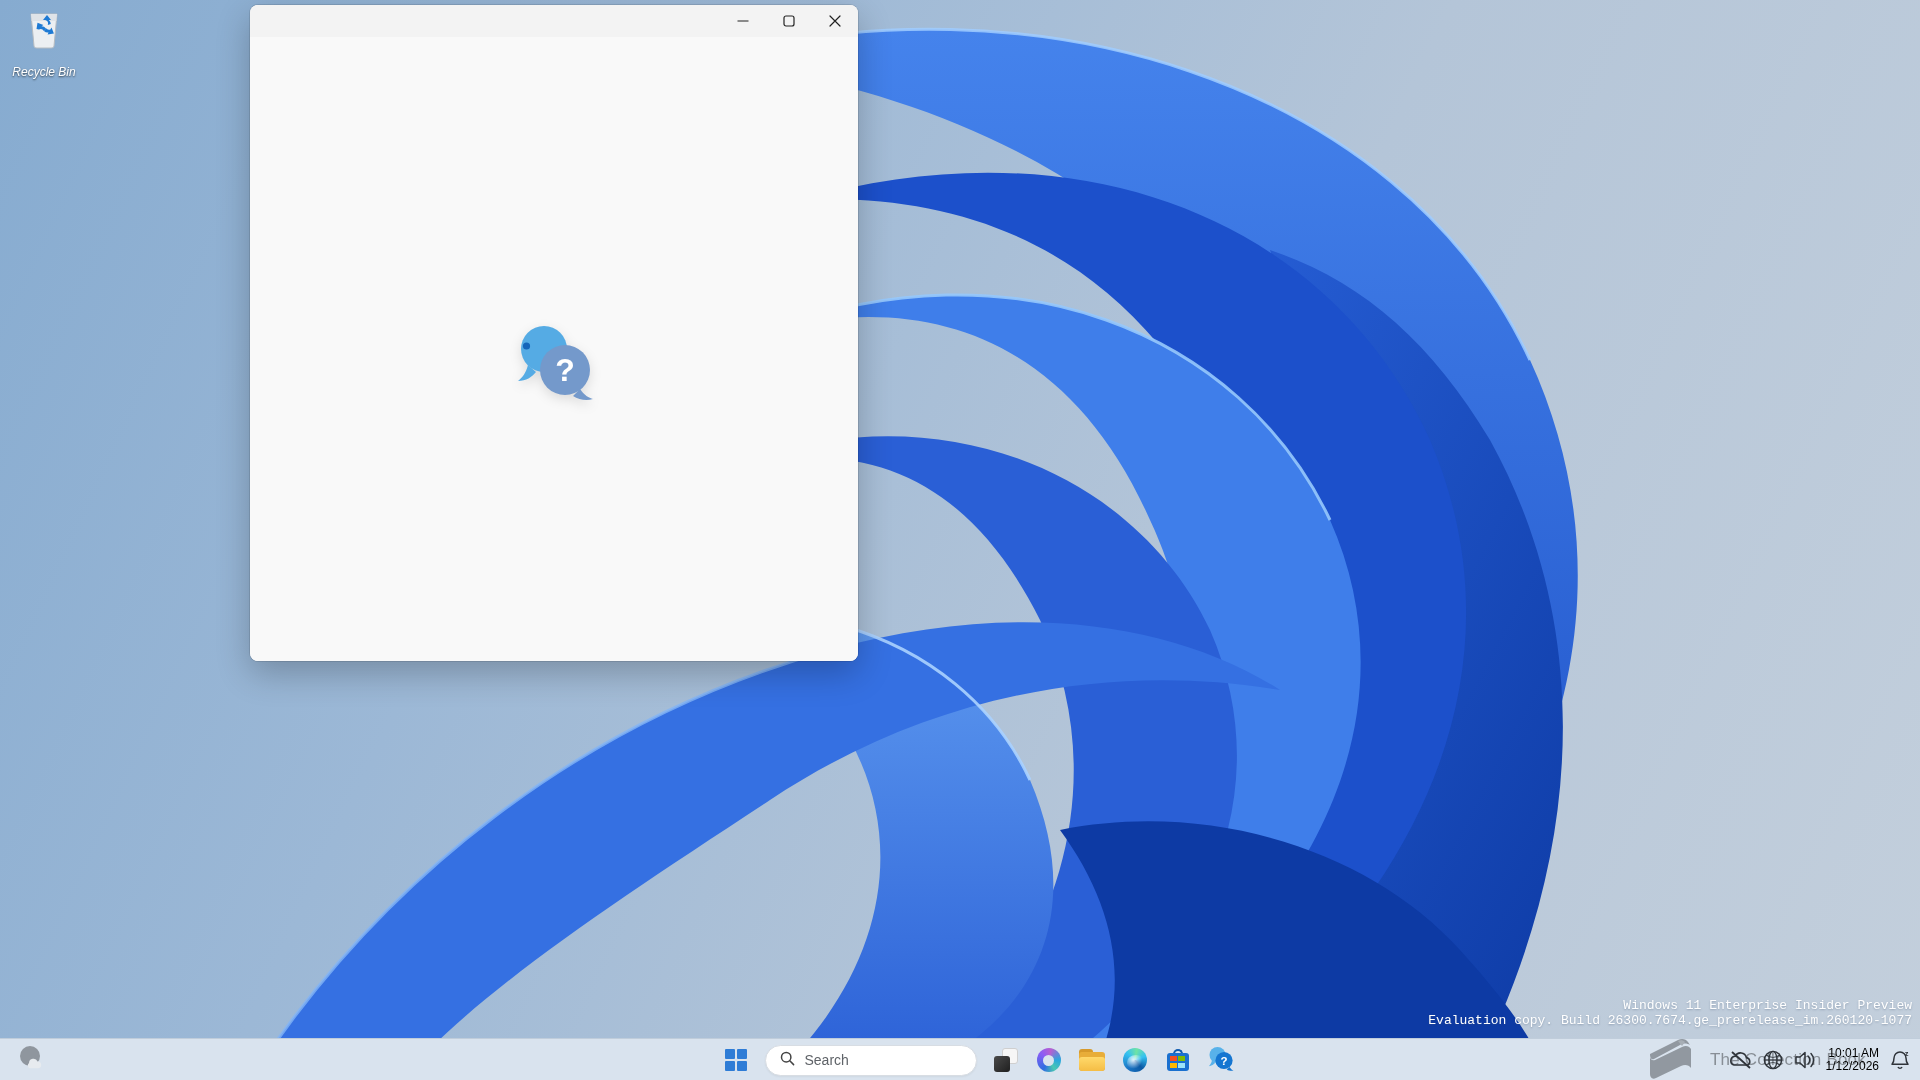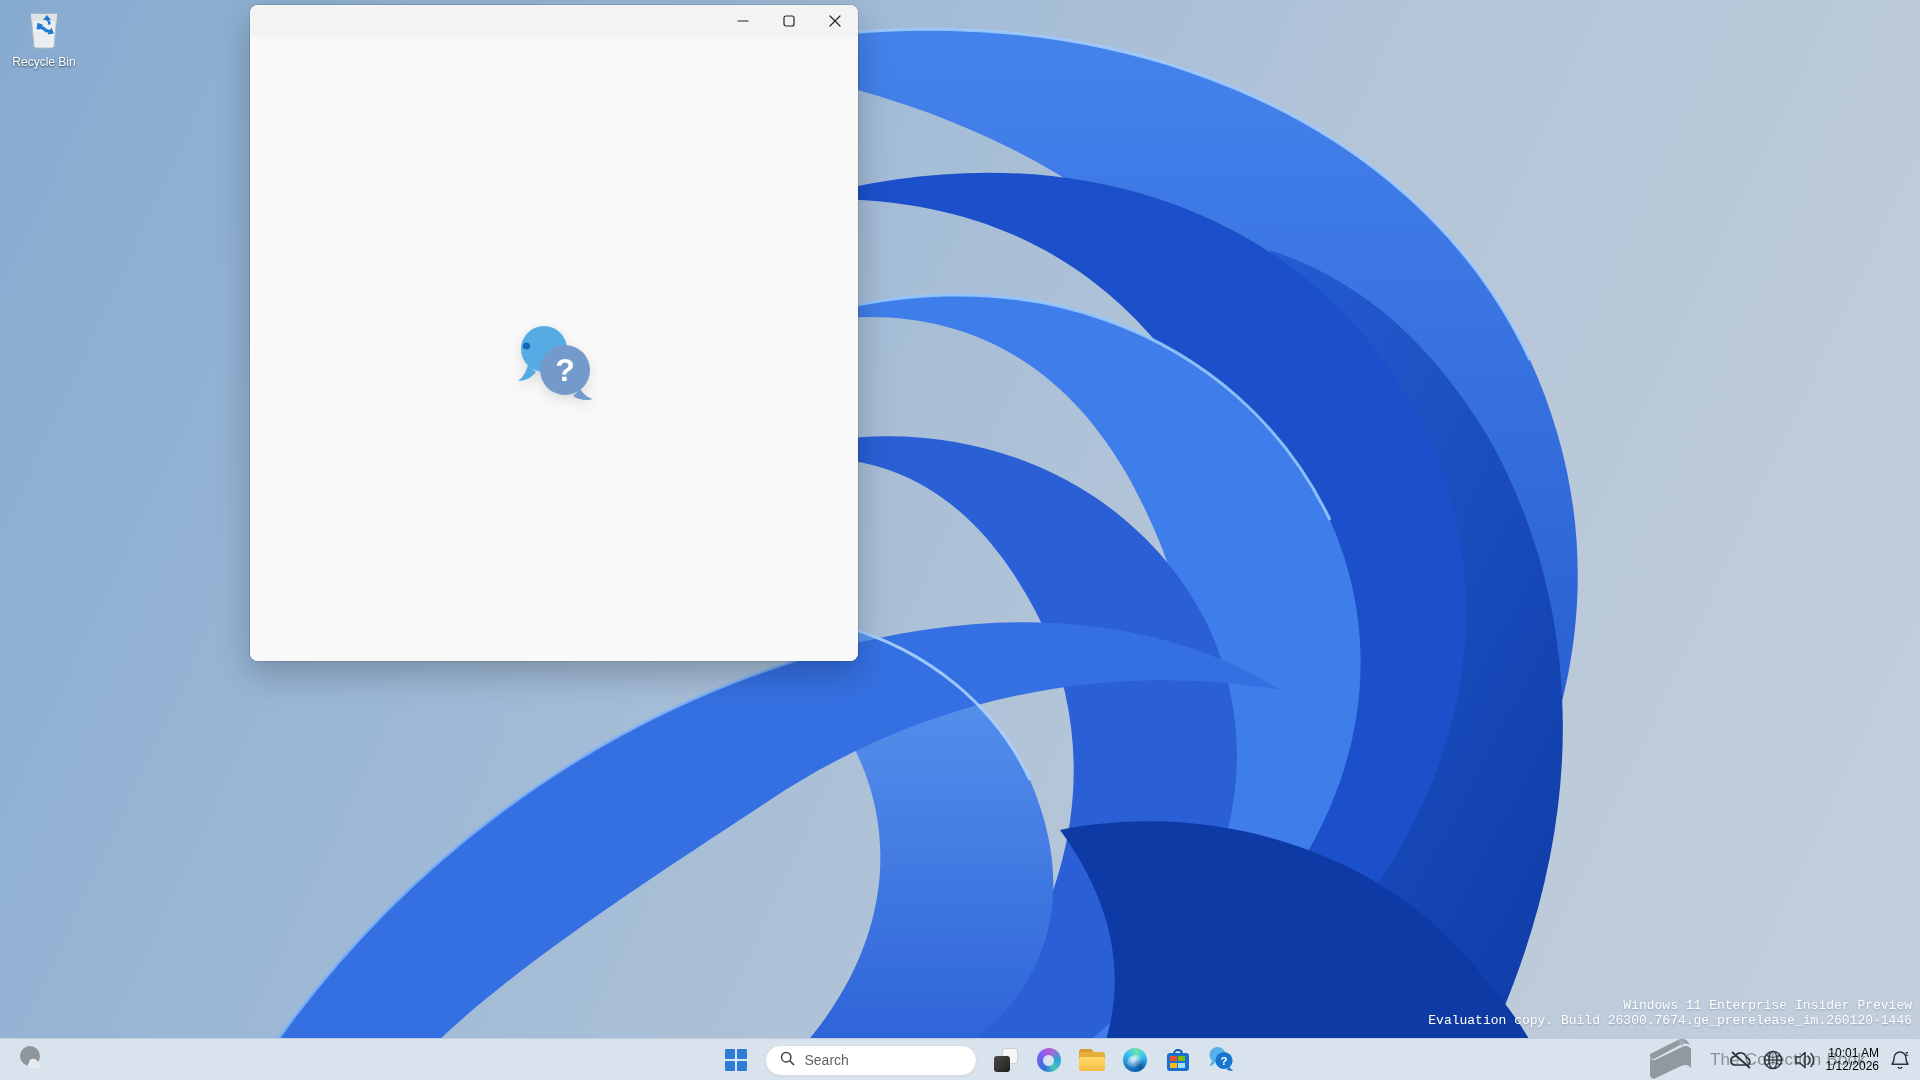--- a/index.html
+++ b/index.html
@@ -10,21 +10,21 @@
     --c-titlebar:#f3f3f3;
   }
   *{margin:0;padding:0;box-sizing:border-box;}
   html,body{width:1920px;height:1080px;overflow:hidden;}
   body{font-family:"Liberation Sans",sans-serif;-webkit-font-smoothing:antialiased;}
   .desktop{position:relative;width:1920px;height:1080px;overflow:hidden;
     background:linear-gradient(115deg,var(--c-wall-a) 0%,#9cb8d6 30%,#b4c5d8 60%,var(--c-wall-b) 100%);}
   .bloom{position:absolute;inset:0;pointer-events:none;}
 
   
-  .recycle{position:absolute;left:6px;top:8px;width:76px;display:flex;flex-direction:column;align-items:center;gap:2px;cursor:default;}
+  .recycle{position:absolute;left:6px;top:8px;width:76px;display:flex;flex-direction:column;align-items:center;gap:12px;cursor:default;font-style:italic;}
   .recycle .label{font-size:12px;color:#fff;text-shadow:0 1px 2px rgba(0,0,0,.65);text-align:center;line-height:13px;}
 
   
   .window{position:absolute;left:250px;top:5px;width:608px;height:656px;background:var(--c-win-bg);
     border-radius:8px;box-shadow:0 12px 34px rgba(0,0,0,.24),0 0 0 1px rgba(0,0,0,.10);overflow:hidden;display:flex;flex-direction:column;}
   .titlebar{height:32px;background:var(--c-titlebar);display:flex;align-items:center;justify-content:flex-end;flex:0 0 auto;}
   .caption-btn{width:46px;height:32px;display:flex;align-items:center;justify-content:center;}
   .caption-btn svg{display:block;}
   .win-body{flex:1;display:flex;align-items:center;justify-content:center;background:var(--c-win-bg);}
   .gethelp-hero{margin-top:30px;filter:drop-shadow(0 4px 6px rgba(0,0,0,.12));}
@@ -177,21 +177,21 @@
             <path d="M66 66 C 70 72 75 75 79 76 C 73 78 65 77 59 73 Z" fill="#7499cb"></path>
             <text x="51" y="58" text-anchor="middle" font-family="Liberation Sans, sans-serif" font-size="32" font-weight="bold" fill="#ffffff">?</text>
           </g>
         </svg>
       </div>
     </div>
   </div>
 
   <div class="build-watermark">
     <div>Windows 11 Enterprise Insider Preview</div>
-    <div>Evaluation copy. Build 26300.7674.ge_prerelease_im.260120-1446</div>
+    <div>Evaluation copy. Build 26300.7674.ge_prerelease_im.260120-1077</div>
   </div>
 
   <div class="taskbar">
 
     <div class="tb-left">
       <div class="tb-item">
         <span>
           <svg width="28" height="26" viewBox="0 0 28 26">
             <circle cx="12" cy="11" r="10" fill="#8f969e"></circle>
             <path d="M11 18 a4.5 4.5 0 0 1 8.6 -1.6 a3.5 3.5 0 0 1 0.9 6.9 l-9 0 a3.2 3.2 0 0 1 -0.5 -5.3 Z" fill="#e7ebef"></path>

